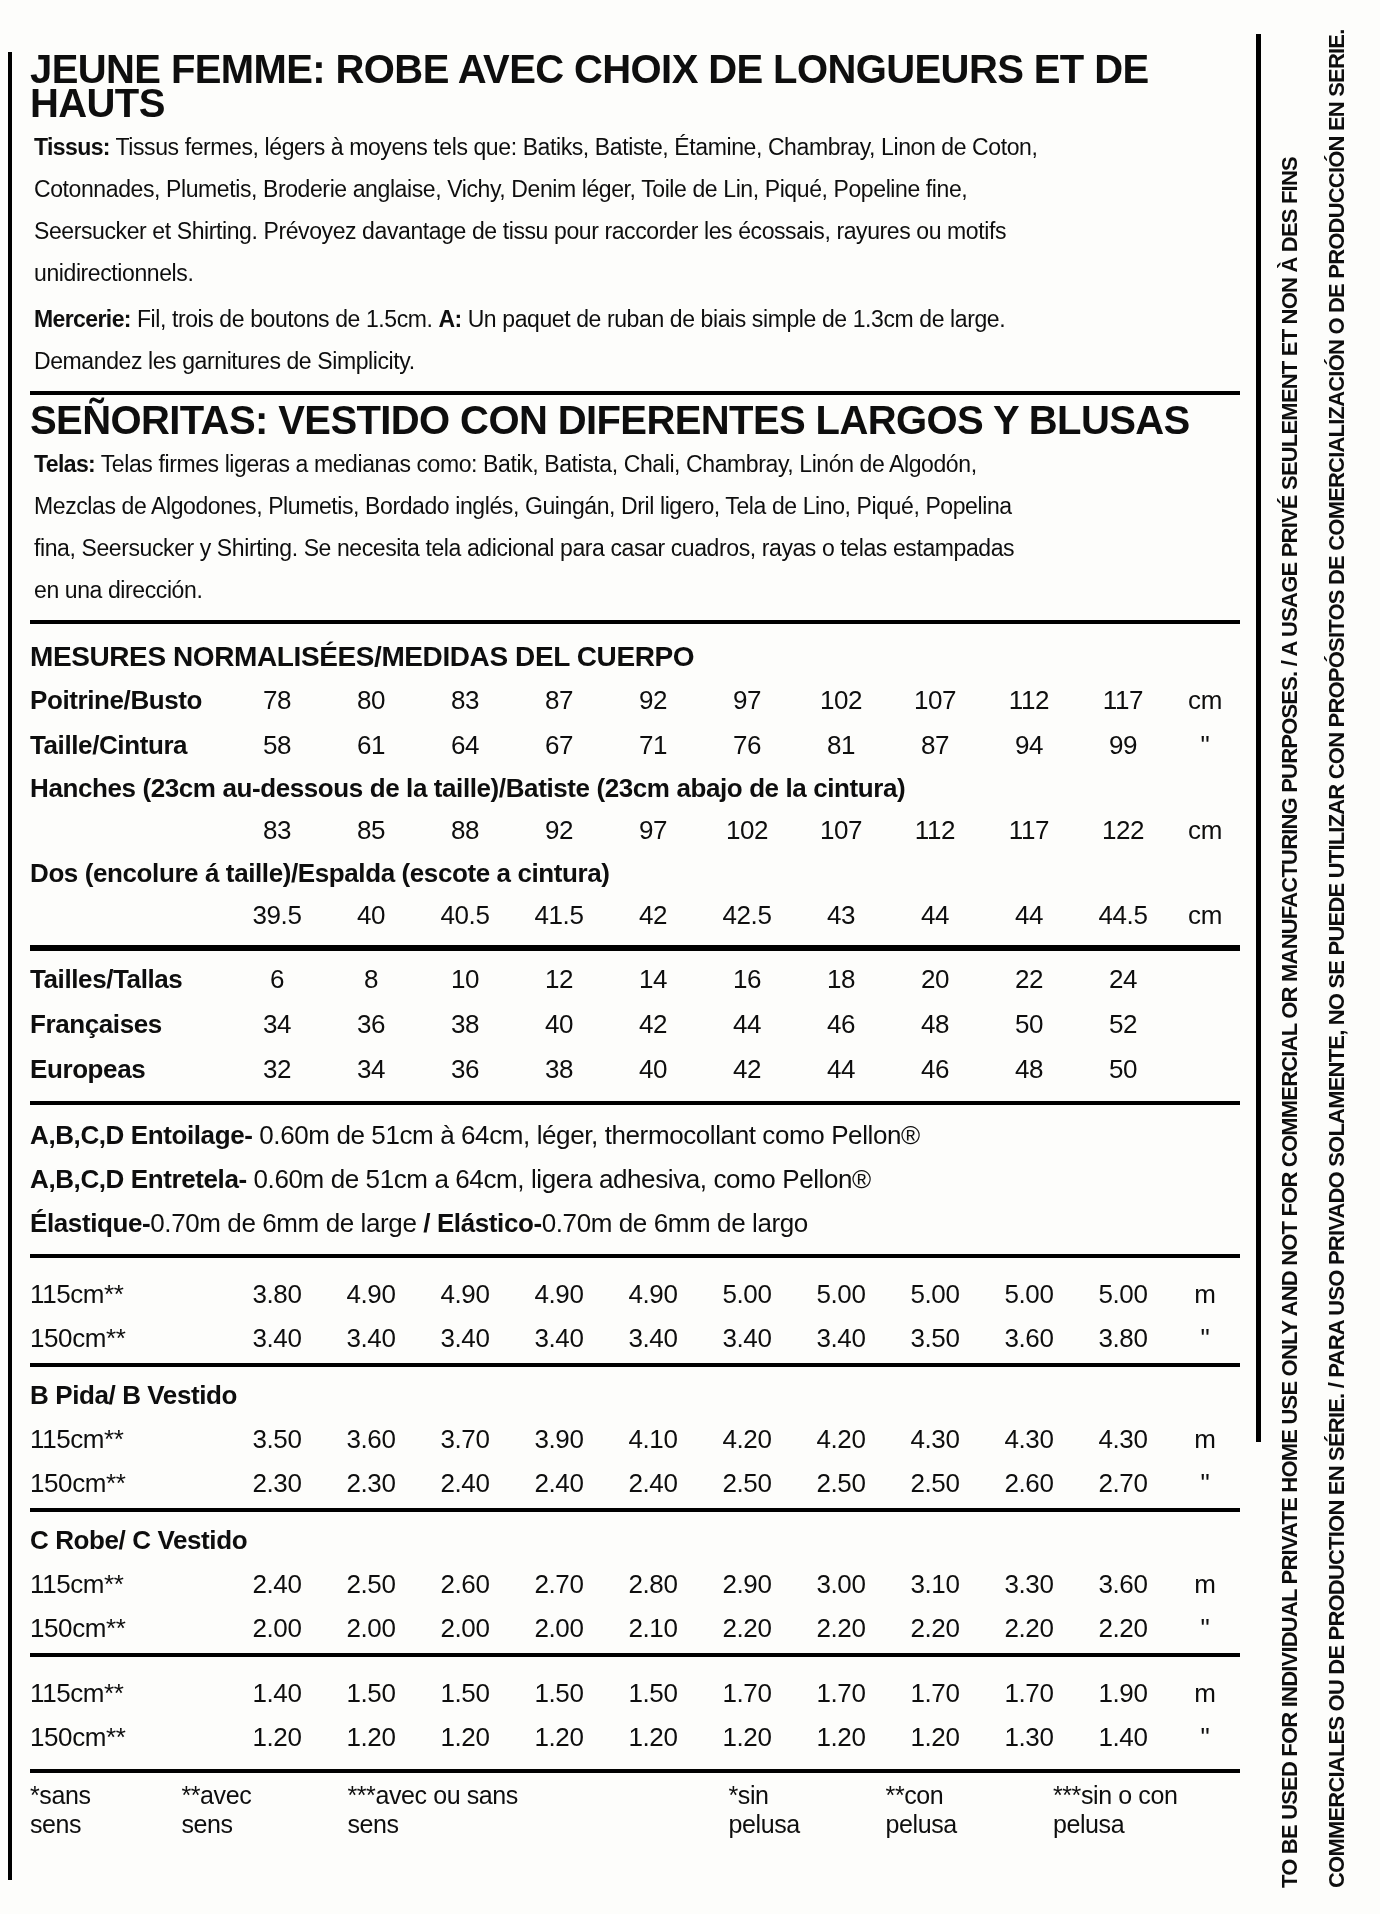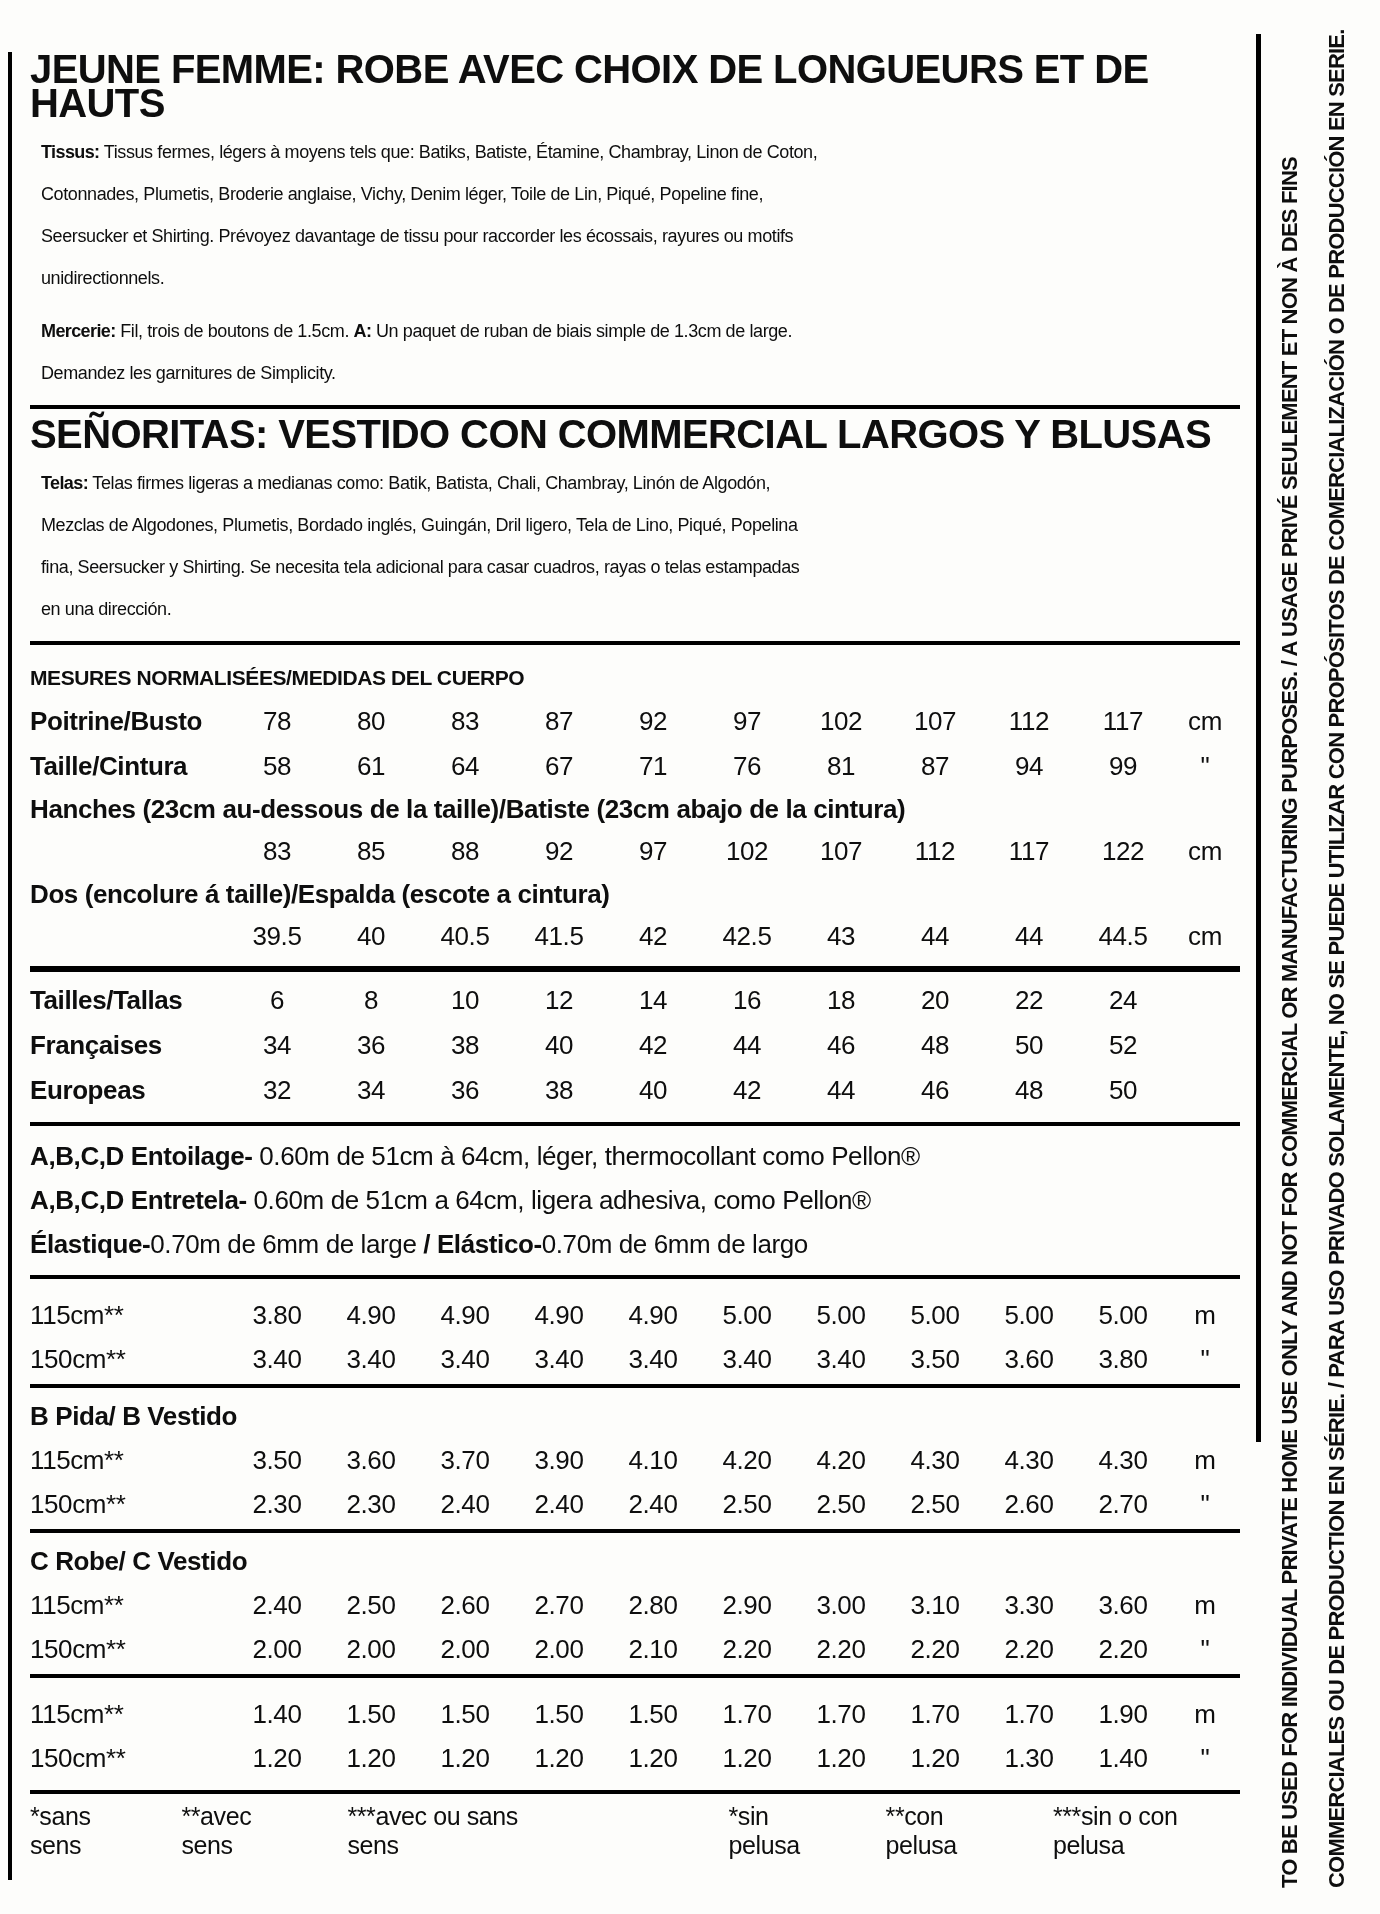--- a/index.html
+++ b/index.html
@@ -5,26 +5,26 @@
   html,body{margin:0;padding:0;}
   body{
     width:1380px;height:1914px;position:relative;overflow:hidden;
     background:#fdfdfb;color:#0e0e0e;
     font-family:"Liberation Sans", sans-serif;
     letter-spacing:-0.4px;
   }
   .left-line{position:absolute;left:8px;top:52px;width:4px;height:1828px;background:#000;}
   .main{position:absolute;left:30px;top:52px;width:1210px;}
   h1{font-size:40px;line-height:34px;margin:0 0 6px 0;font-weight:bold;letter-spacing:-0.6px;}
-  .para{font-size:18px;line-height:42px;margin:11px;white-space:pre-line;}
+  .para{font-size:23px;line-height:42px;margin:4px;white-space:pre-line;}
   .para b{letter-spacing:-0.6px;}
   .rule{height:4px;background:#000;margin:9px 0 8px 0;}
   .rule.thick{height:6px;margin:7px 0 6px 0;}
   .rule.foot{margin-top:16px;}
-  .tableheading{font-size:21px;line-height:38px;font-weight:bold;margin:14px 0 2px 0;}
+  .tableheading{font-size:28px;line-height:38px;font-weight:bold;margin:14px 0 2px 0;}
   .trow{display:flex;align-items:center;height:45px;font-size:26px;}
   .trow .tlabel{width:200px;font-weight:bold;flex:none;}
   .trow .tlabel.plain{font-weight:normal;}
   .cells{flex:1;display:grid;grid-template-columns:repeat(10,1fr);}
   .cell{text-align:center;}
   .unit{width:70px;flex:none;text-align:center;}
   .spanrow{font-size:26px;font-weight:bold;height:40px;display:flex;align-items:center;}
   .notion{font-size:26px;line-height:44px;}
   .fabtitle{font-size:26px;font-weight:bold;height:36px;display:flex;align-items:flex-end;margin-top:2px;}
   .fabrow{height:44px;align-items:flex-end;}
@@ -53,21 +53,21 @@
 Cotonnades, Plumetis, Broderie anglaise, Vichy, Denim léger, Toile de Lin, Piqué, Popeline fine,
 Seersucker et Shirting. Prévoyez davantage de tissu pour raccorder les écossais, rayures ou motifs
 unidirectionnels.</span></p>
     <p class="para"><b>Mercerie:</b><span> Fil, trois de boutons de 1.5cm. </span><b>A:</b><span> Un paquet de ruban de biais simple de 1.3cm de large.
 Demandez les garnitures de Simplicity.</span></p>
   </div>
 
   <div class="rule"></div>
 
   <div>
-    <h1>SEÑORITAS: VESTIDO CON COMMERCIAL LARGOS Y BLUSAS</h1>
+    <h1>SEÑORITAS: VESTIDO CON DIFERENTES LARGOS Y BLUSAS</h1>
     <p class="para"><b>Telas:</b><span> Telas firmes ligeras a medianas como: Batik, Batista, Chali, Chambray, Linón de Algodón,
 Mezclas de Algodones, Plumetis, Bordado inglés, Guingán, Dril ligero, Tela de Lino, Piqué, Popelina
 fina, Seersucker y Shirting. Se necesita tela adicional para casar cuadros, rayas o telas estampadas
 en una dirección.</span></p>
   </div>
 
   <div class="rule"></div>
 
   <div>
     <div class="tableheading">MESURES NORMALISÉES/MEDIDAS DEL CUERPO</div>

